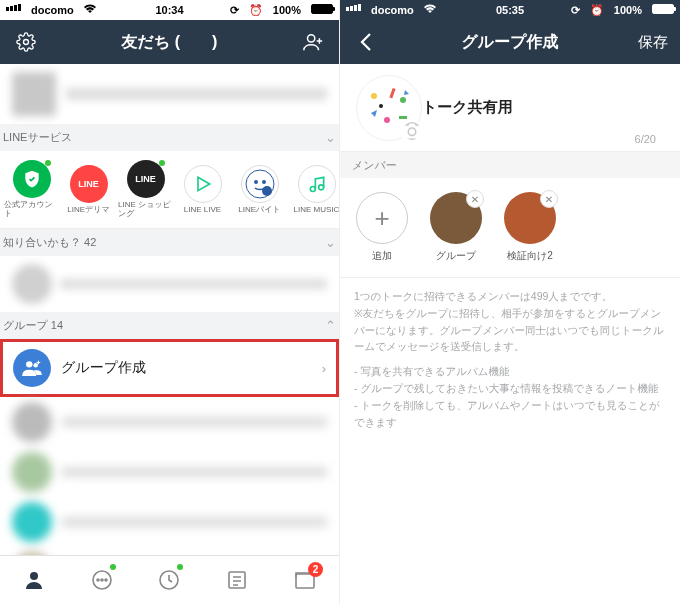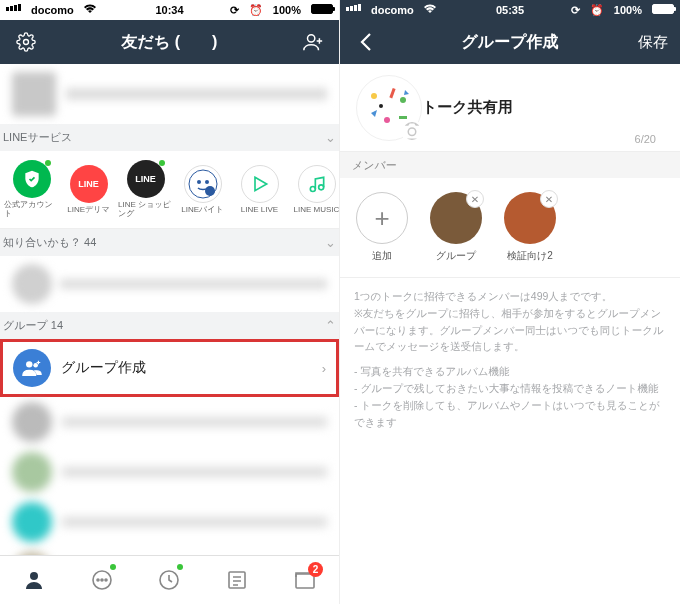--- a/index.html
+++ b/index.html
@@ -162,52 +162,52 @@
         <div class="svc-lbl">LINEデリマ</div>
       </div>
       <div class="svc">
         <div class="svc-ic dot" style="background:#222;">
           <span style="color:#fff;font-size:9px;font-weight:700">LINE</span>
         </div>
         <div class="svc-lbl">LINE ショッピング</div>
       </div>
       <div class="svc">
         <div class="svc-ic" style="background:#fff;border:1px solid #ddd;">
+          <svg width="20" height="20" viewBox="0 0 24 24" fill="none" stroke="#1dcd8c" stroke-width="2">
+            <path d="M6 4l14 8-14 8V4z"></path>
+          </svg>
+        </div>
+        <div class="svc-lbl">LINE LIVE</div>
+      </div>
+      <div class="svc">
+        <div class="svc-ic" style="background:#fff;border:1px solid #ddd;">
           <svg width="30" height="30" viewBox="0 0 30 30">
             <circle cx="15" cy="15" r="14" fill="#fff" stroke="#2b5aa0"></circle>
             <circle cx="11" cy="13" r="2" fill="#2b5aa0"></circle>
             <circle cx="19" cy="13" r="2" fill="#2b5aa0"></circle>
             <path d="M10 19c2 2 8 2 10 0" stroke="#2b5aa0" stroke-width="1.5" fill="none"></path>
             <circle cx="22" cy="22" r="5" fill="#2b5aa0"></circle>
           </svg>
         </div>
         <div class="svc-lbl">LINEバイト</div>
       </div>
       <div class="svc">
         <div class="svc-ic" style="background:#fff;border:1px solid #ddd;">
           <svg width="20" height="20" viewBox="0 0 24 24" fill="none" stroke="#1dcd8c" stroke-width="2">
-            <path d="M6 4l14 8-14 8V4z"></path>
-          </svg>
-        </div>
-        <div class="svc-lbl">LINE LIVE</div>
-      </div>
-      <div class="svc">
-        <div class="svc-ic" style="background:#fff;border:1px solid #ddd;">
-          <svg width="20" height="20" viewBox="0 0 24 24" fill="none" stroke="#1dcd8c" stroke-width="2">
             <circle cx="7" cy="18" r="3"></circle>
             <circle cx="17" cy="16" r="3"></circle>
             <path d="M10 18V6l10-2v12"></path>
           </svg>
         </div>
         <div class="svc-lbl">LINE MUSIC</div>
       </div>
     </div>
 
   <div class="sec">
-      <span>知り合いかも？ 44</span>
+      <span>知り合いかも？ 42</span>
       <span class="chev">⌄</span>
     </div>
   <div class="sugg">
       <div class="c"></div>
       <div style="flex:1;height:10px;background:#ddd"></div>
     </div>
 
   <div class="sec">
       <span>グループ 14</span>
       <span class="chev">⌃</span>

